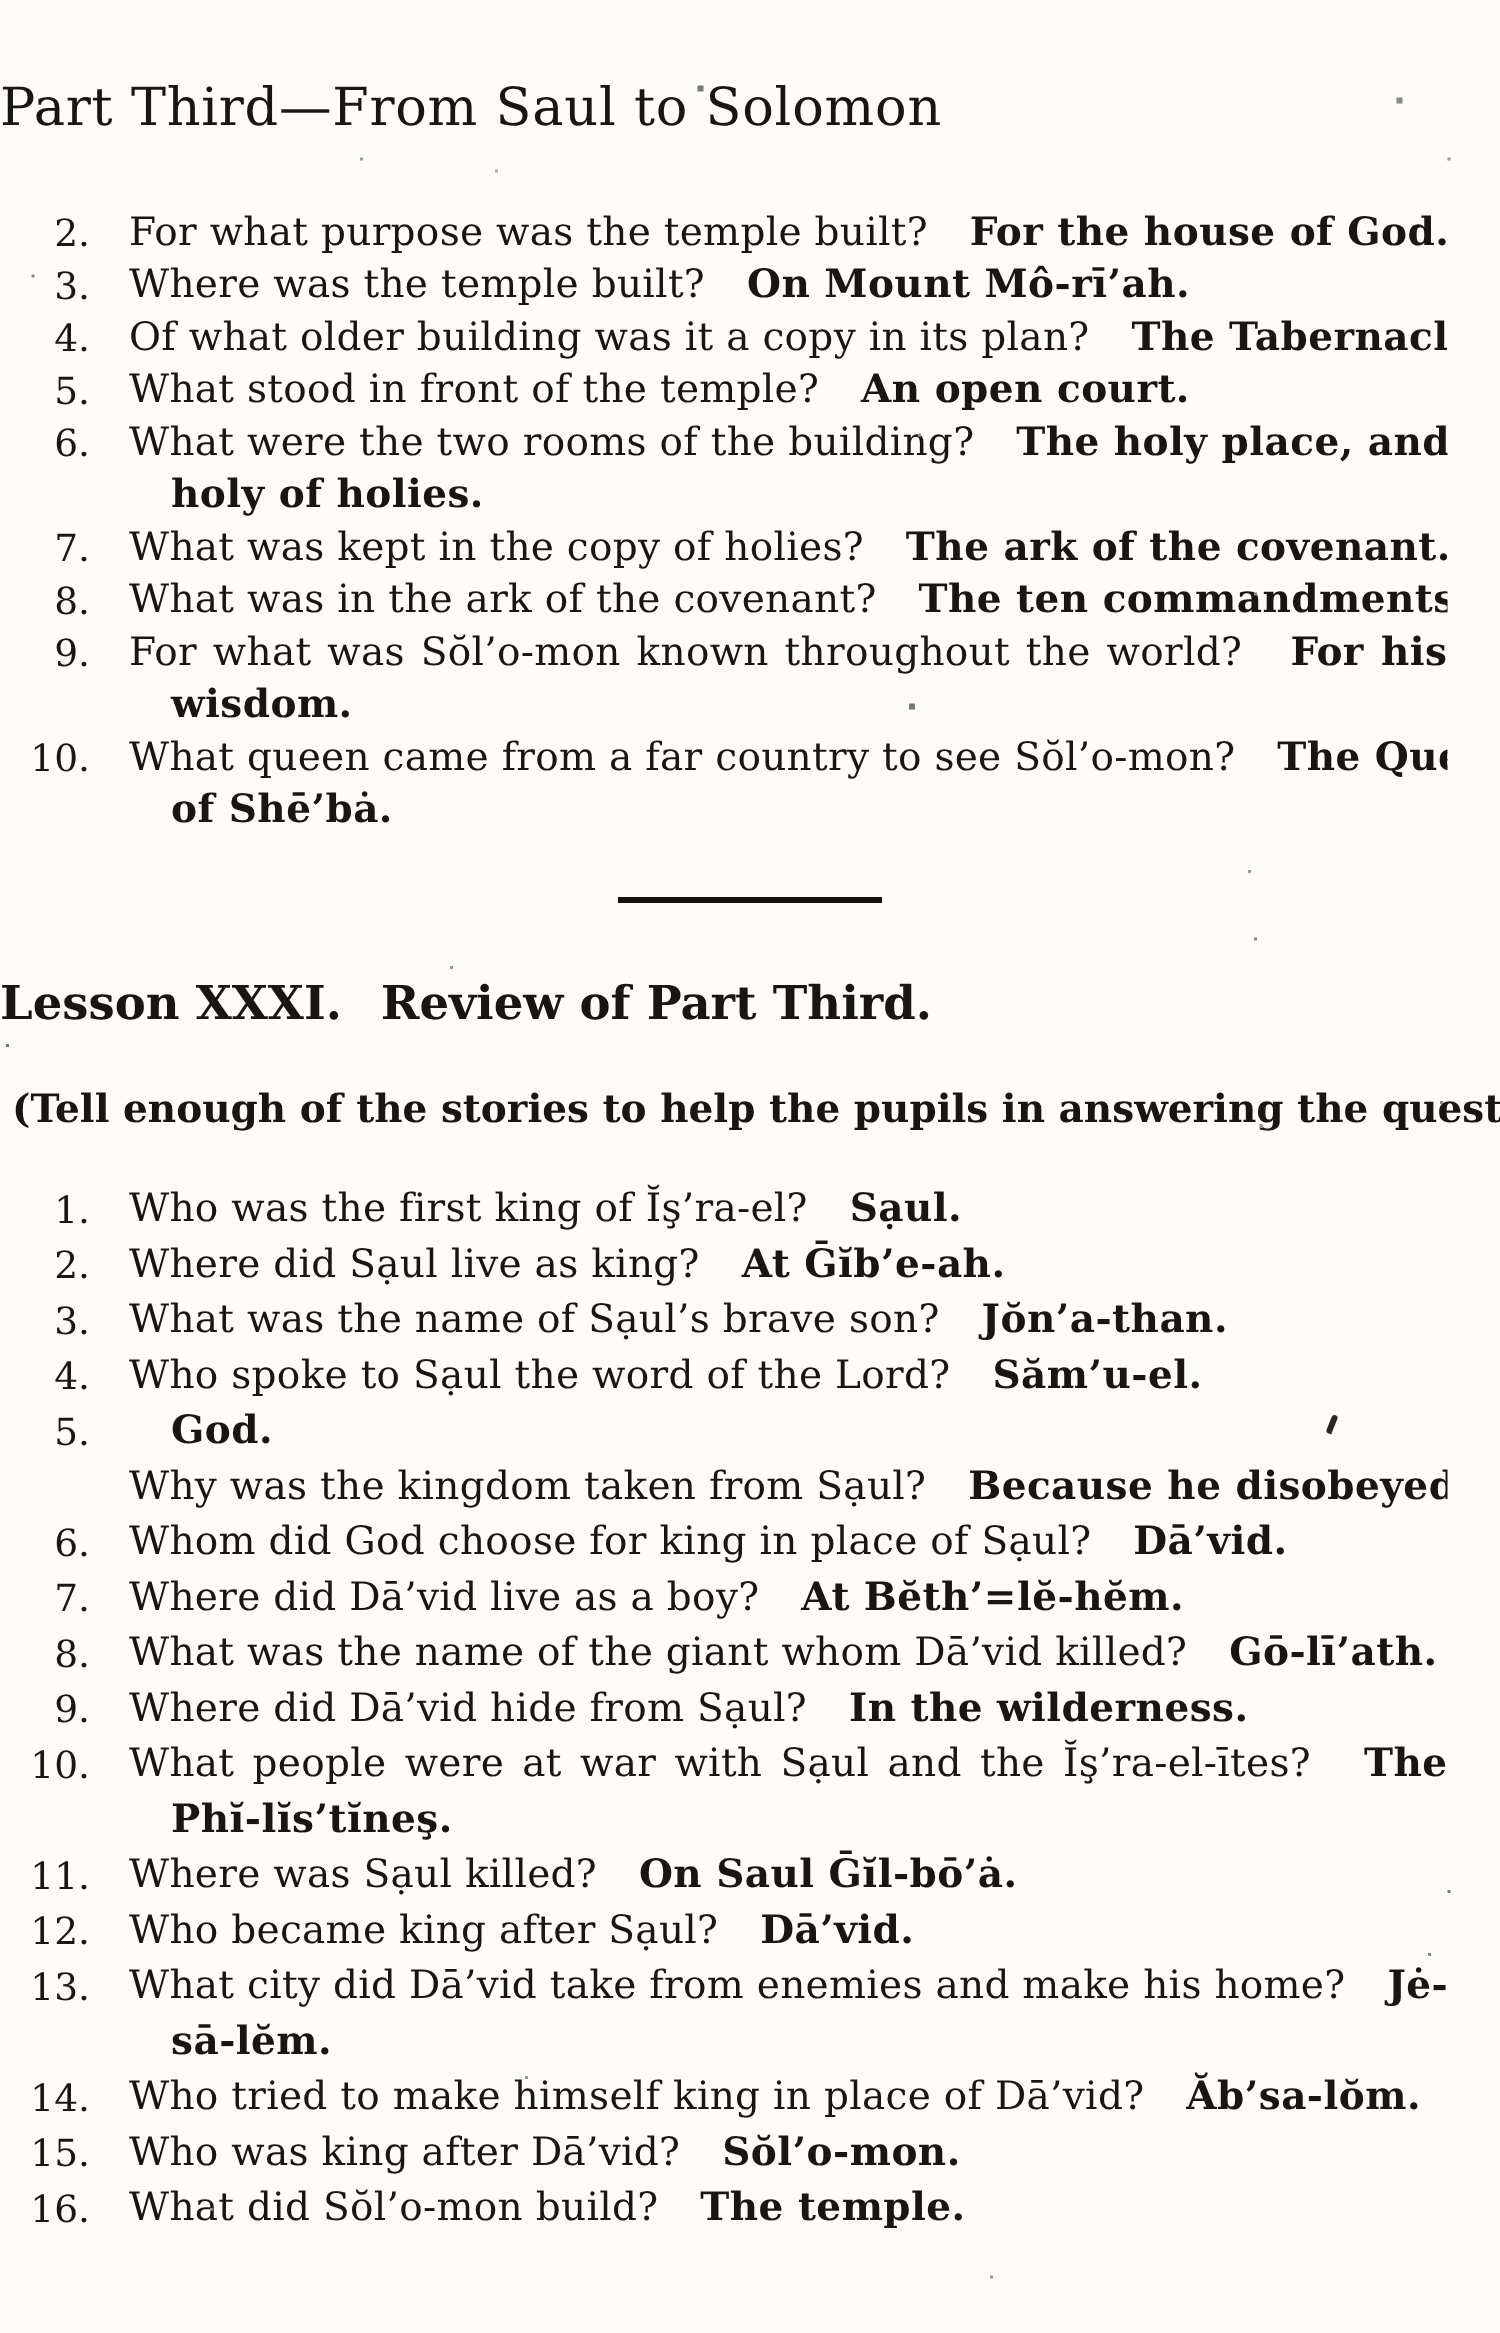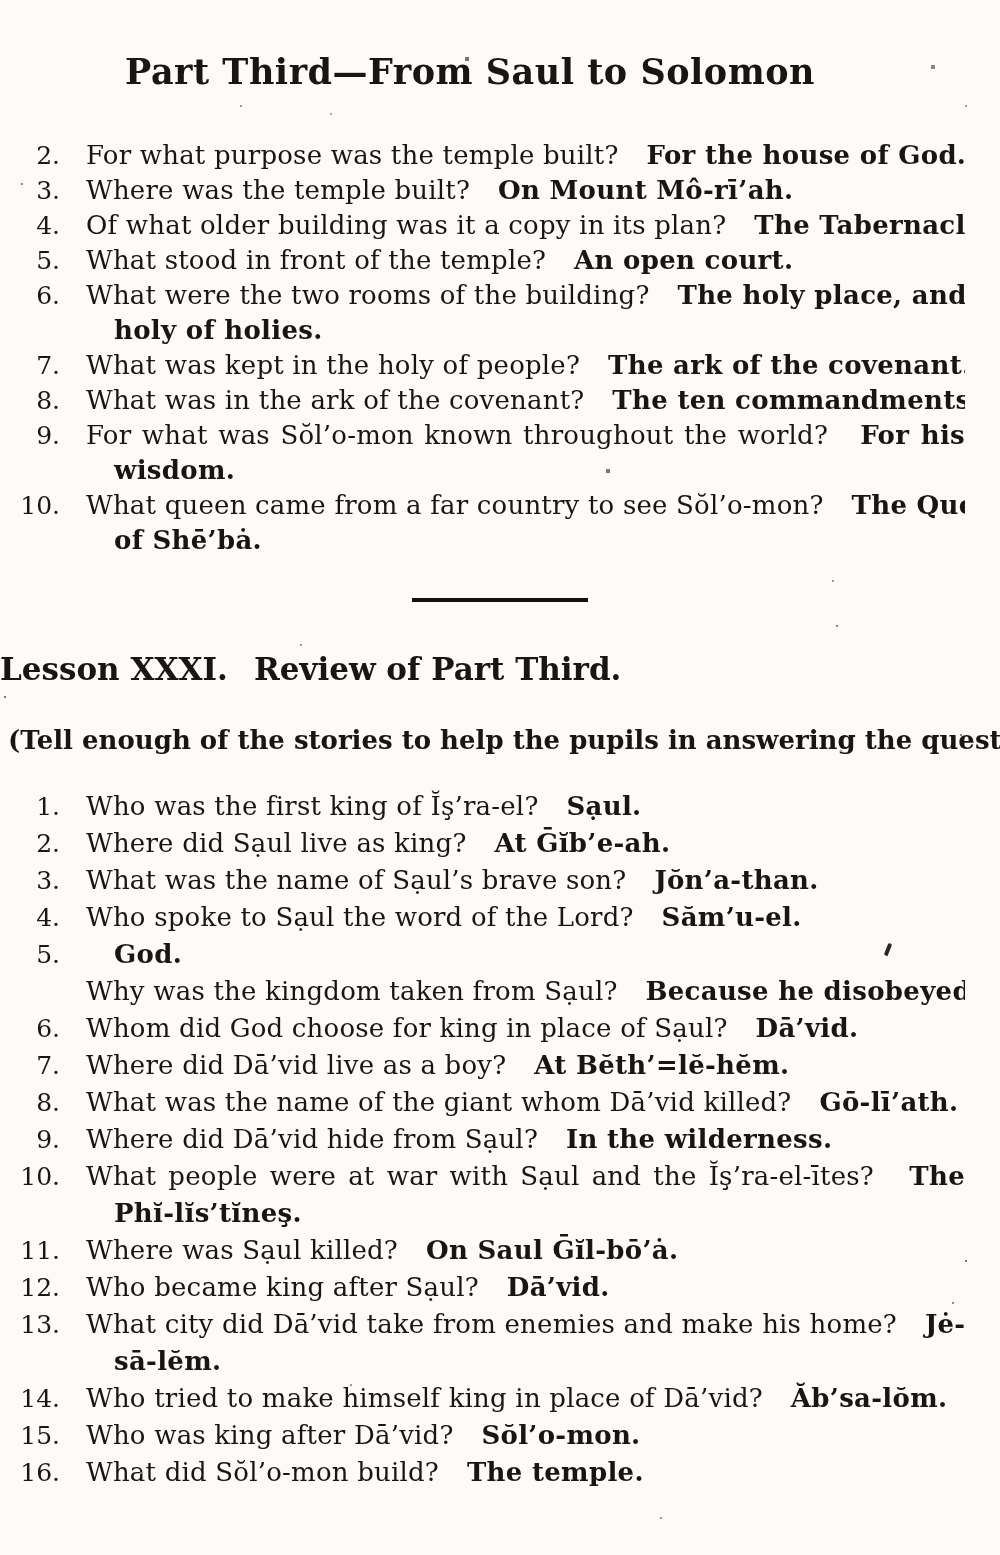--- a/index.html
+++ b/index.html
@@ -8,22 +8,22 @@
     background:#fcfbf8;
     color:#181512;
     font-family:"DejaVu Serif","Liberation Serif",serif;
     overflow:hidden;
     position:relative;
   }
   .page{position:relative;width:1000px;height:1555px;}
 
   
   .part-title{
-    text-align:center;
-    font-weight:bold;
+    text-align:left;
+    font-weight:normal;
     font-size:35px;
     letter-spacing:0.5px;
     margin:50px 60px 0 0;
     line-height:44px;
   }
   .lesson-heading{
     text-align:left;
     font-weight:bold;
     font-size:31px;
     margin:46px 60px 0 0;
@@ -152,21 +152,21 @@
       <div class="item">
         <div class="num">6.</div>
         <div>
           <div class="line just"><span class="q">What were the two rooms of the building?</span> <span class="gap"></span> <span class="a">The holy place, and the</span></div>
           <div class="line cont"><span class="a">holy of holies.</span></div>
         </div>
       </div>
       <div class="item">
         <div class="num">7.</div>
         <div>
-          <div class="line"><span class="q">What was kept in the holy of people?</span> <span class="gap"></span> <span class="a">The ark of the covenant.</span></div>
+          <div class="line"><span class="q">What was kept in the copy of holies?</span> <span class="gap"></span> <span class="a">The ark of the covenant.</span></div>
         </div>
       </div>
       <div class="item">
         <div class="num">8.</div>
         <div>
           <div class="line"><span class="q">What was in the ark of the covenant?</span> <span class="gap"></span> <span class="a">The ten commandments.</span></div>
         </div>
       </div>
       <div class="item">
         <div class="num">9.</div>

